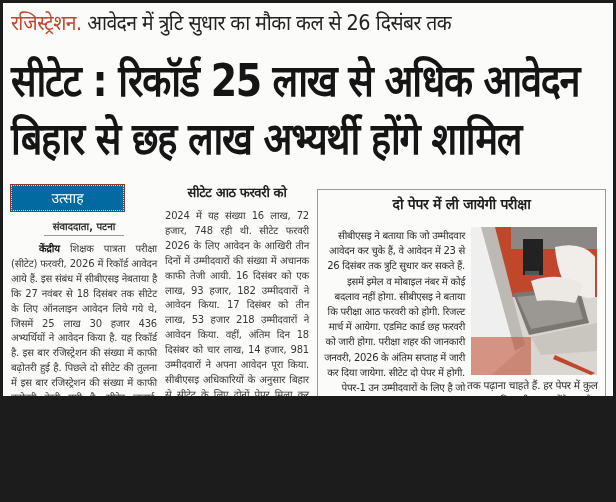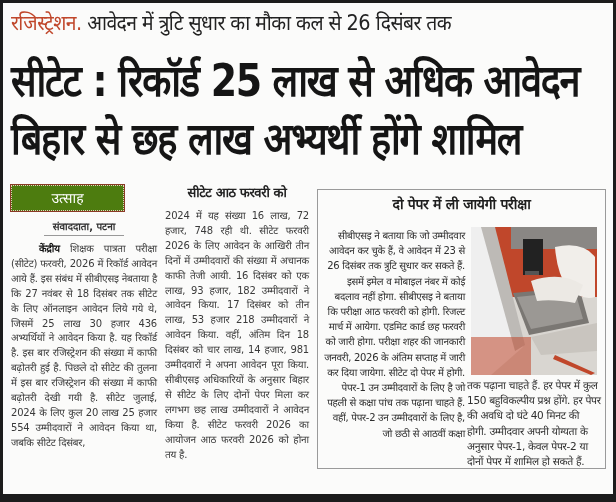--- a/index.html
+++ b/index.html
@@ -1,28 +1,28 @@
 <!DOCTYPE html>
 <html><head>
 <meta charset="utf-8">
 <style>
   html, body { margin:0; padding:0; }
   body { width:616px; height:502px; background:#1c1c1c; overflow:hidden; position:relative; }
-  .page { position:absolute; left:3px; top:3px; width:610px; height:491px; background:#fbfbfa; overflow:hidden;
+  .page { position:absolute; left:3px; top:3px; width:610px; height:393px; background:#fbfbfa; overflow:hidden;
           font-family:"DejaVu Sans", sans-serif; color:#2a2a2a; }
   .kicker { position:absolute; left:8px; top:6px; font-size:21px; line-height:28px; white-space:nowrap; letter-spacing:-0.6px; transform:scaleX(0.92); transform-origin:left top; }
   .kicker .tag { color:#c0472b; }
   .kicker .rest { color:#222; }
   .headline { position:absolute; left:8px; font-family:"DejaVu Sans", sans-serif; font-weight:bold; color:#151515;
               font-size:44px; line-height:52px; white-space:nowrap; letter-spacing:-1.5px; transform:scaleX(0.86); transform-origin:left top; }
   .h1 { top:52px; }
   .h2 { top:110px; }
 
   .col1 { position:absolute; left:8px; top:182px; width:146px; }
-  .badge { width:113px; height:26px; background:#4d7c0f; border:1px dotted #e9c9bf; outline:1px solid #8a3a26; box-sizing:border-box;
+  .badge { width:113px; height:26px; background:#0369a1; border:1px dotted #e9c9bf; outline:1px solid #8a3a26; box-sizing:border-box;
            color:#fff; font-size:14px; line-height:24px; text-align:center; }
   .byline { margin:8px auto 4px; width:80px; text-align:center; font-size:10px; font-weight:bold; color:#333; padding-bottom:2px; border-bottom:1px solid #999; }
   .body { font-size:10px; line-height:14.9px; color:#3a3a3a; text-align:justify; margin-top:6px; letter-spacing:-0.2px; }
   .body b { color:#111;padding-left:28px; }
 
   .col2 { position:absolute; left:162px; top:182px; width:144px; }
   .subhead { font-size:13px; font-weight:bold; color:#222; line-height:16px; text-align:center; letter-spacing:-0.4px; }
   .col2 .body { margin-top:8px; }
   .sidebox { position:absolute; left:314px; top:186px; width:289px; height:280px; border:1px solid #9a9a9a; box-sizing:border-box; background:#fbfbfa; }
   .sidebox .title { text-align:center; font-size:14px; font-weight:bold; color:#1e1e1e; margin-top:4px; letter-spacing:-0.3px; }

